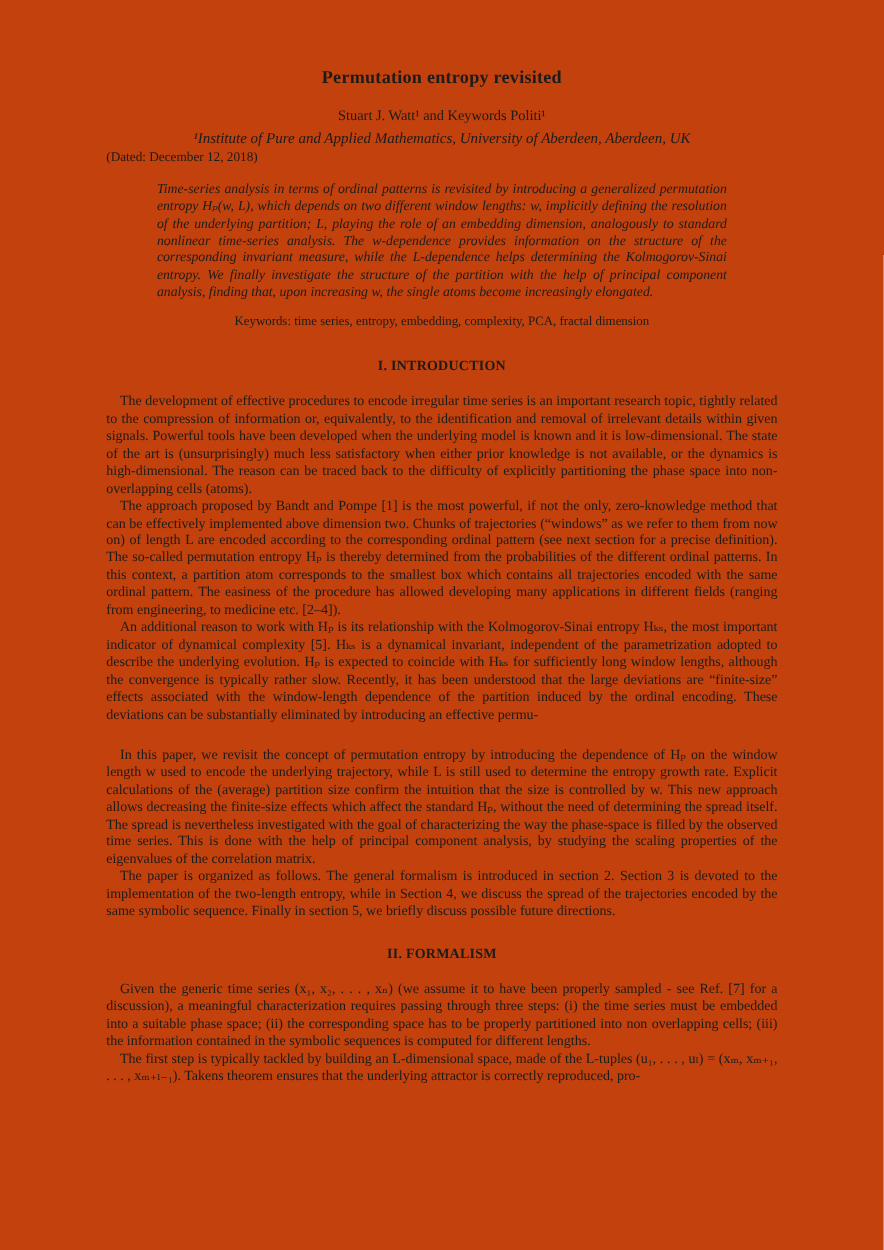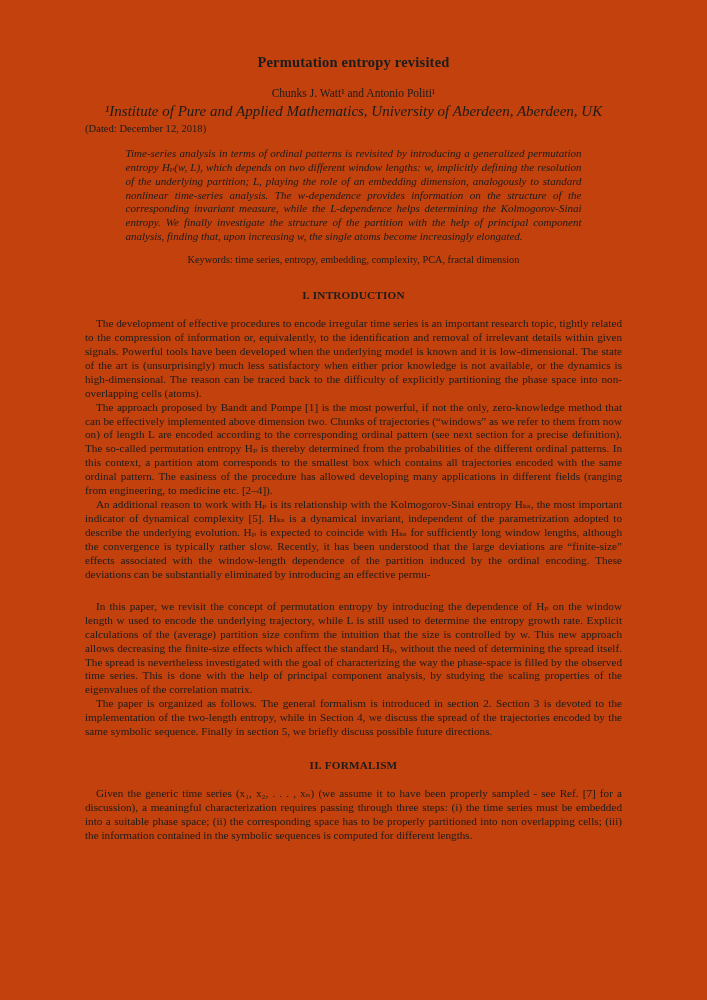--- a/index.html
+++ b/index.html
@@ -26,21 +26,21 @@
     margin-top: 4px;
   }
   .authors {
     text-align: center;
     font-size: 11.5px;
     margin-top: 16px;
   }
   .affiliation {
     text-align: center;
     font-style: italic;
-    font-size: 15px;
+    font-size: 12px;
     margin-top: 4px;
   }
   .dateline {
     font-size: 10.6px;
     margin-top: 3px;
   }
   .abstract {
     width: 456px;
     margin: 13px auto 0 auto;
     font-size: 11px;
@@ -83,21 +83,21 @@
   .col p { text-indent: 11px; }
   .col p.noindent { text-indent: 0; }
 </style>
 </head>
 <body>
 
 <div class="page">
 
   <div class="title">Permutation entropy revisited</div>
 
-  <div class="authors">Chunks J. Watt¹ and Antonio Politi¹</div>
+  <div class="authors">Stuart J. Watt¹ and Keywords Politi¹</div>
 
   <div class="affiliation">¹Institute of Pure and Applied Mathematics, University of Aberdeen, Aberdeen, UK</div>
 
   <div class="dateline">(Dated: December 12, 2018)</div>
 
   <div class="abstract">Time-series analysis in terms of ordinal patterns is revisited by introducing a generalized permutation entropy Hₚ(w, L), which depends on two different window lengths: w, implicitly defining the resolution of the underlying partition; L, playing the role of an embedding dimension, analogously to standard nonlinear time-series analysis. The w-dependence provides information on the structure of the corresponding invariant measure, while the L-dependence helps determining the Kolmogorov-Sinai entropy. We finally investigate the structure of the partition with the help of principal component analysis, finding that, upon increasing w, the single atoms become increasingly elongated.</div>
 
   <div class="keywords">Keywords: time series, entropy, embedding, complexity, PCA, fractal dimension</div>
 
   <div class="columns">
@@ -107,17 +107,18 @@
       <p>The development of effective procedures to encode irregular time series is an important research topic, tightly related to the compression of information or, equivalently, to the identification and removal of irrelevant details within given signals. Powerful tools have been developed when the underlying model is known and it is low-dimensional. The state of the art is (unsurprisingly) much less satisfactory when either prior knowledge is not available, or the dynamics is high-dimensional. The reason can be traced back to the difficulty of explicitly partitioning the phase space into non-overlapping cells (atoms).</p>
       <p>The approach proposed by Bandt and Pompe [1] is the most powerful, if not the only, zero-knowledge method that can be effectively implemented above dimension two. Chunks of trajectories (“windows” as we refer to them from now on) of length L are encoded according to the corresponding ordinal pattern (see next section for a precise definition). The so-called permutation entropy Hₚ is thereby determined from the probabilities of the different ordinal patterns. In this context, a partition atom corresponds to the smallest box which contains all trajectories encoded with the same ordinal pattern. The easiness of the procedure has allowed developing many applications in different fields (ranging from engineering, to medicine etc. [2–4]).</p>
       <p>An additional reason to work with Hₚ is its relationship with the Kolmogorov-Sinai entropy Hₖₛ, the most important indicator of dynamical complexity [5]. Hₖₛ is a dynamical invariant, independent of the parametrization adopted to describe the underlying evolution. Hₚ is expected to coincide with Hₖₛ for sufficiently long window lengths, although the convergence is typically rather slow. Recently, it has been understood that the large deviations are “finite-size” effects associated with the window-length dependence of the partition induced by the ordinal encoding. These deviations can be substantially eliminated by introducing an effective permu-</p>
     </div>
 
     <div class="col">
       <p>In this paper, we revisit the concept of permutation entropy by introducing the dependence of Hₚ on the window length w used to encode the underlying trajectory, while L is still used to determine the entropy growth rate. Explicit calculations of the (average) partition size confirm the intuition that the size is controlled by w. This new approach allows decreasing the finite-size effects which affect the standard Hₚ, without the need of determining the spread itself. The spread is nevertheless investigated with the goal of characterizing the way the phase-space is filled by the observed time series. This is done with the help of principal component analysis, by studying the scaling properties of the eigenvalues of the correlation matrix.</p>
       <p>The paper is organized as follows. The general formalism is introduced in section 2. Section 3 is devoted to the implementation of the two-length entropy, while in Section 4, we discuss the spread of the trajectories encoded by the same symbolic sequence. Finally in section 5, we briefly discuss possible future directions.</p>
       <div class="section-heading mid">II.  FORMALISM</div>
       <p>Given the generic time series (x₁, x₂, . . . , xₙ) (we assume it to have been properly sampled - see Ref. [7] for a discussion), a meaningful characterization requires passing through three steps: (i) the time series must be embedded into a suitable phase space; (ii) the corresponding space has to be properly partitioned into non overlapping cells; (iii) the information contained in the symbolic sequences is computed for different lengths.</p>
+      <p>The first step is typically tackled by building an L-dimensional space, made of the L-tuples (u₁, . . . , uₗ) = (xₘ, xₘ₊₁, . . . , xₘ₊ₗ₋₁). Takens theorem ensures that the underlying attractor is correctly reproduced, pro-</p>
     </div>
 
   </div>
 
 </div>
 
 </body></html>

